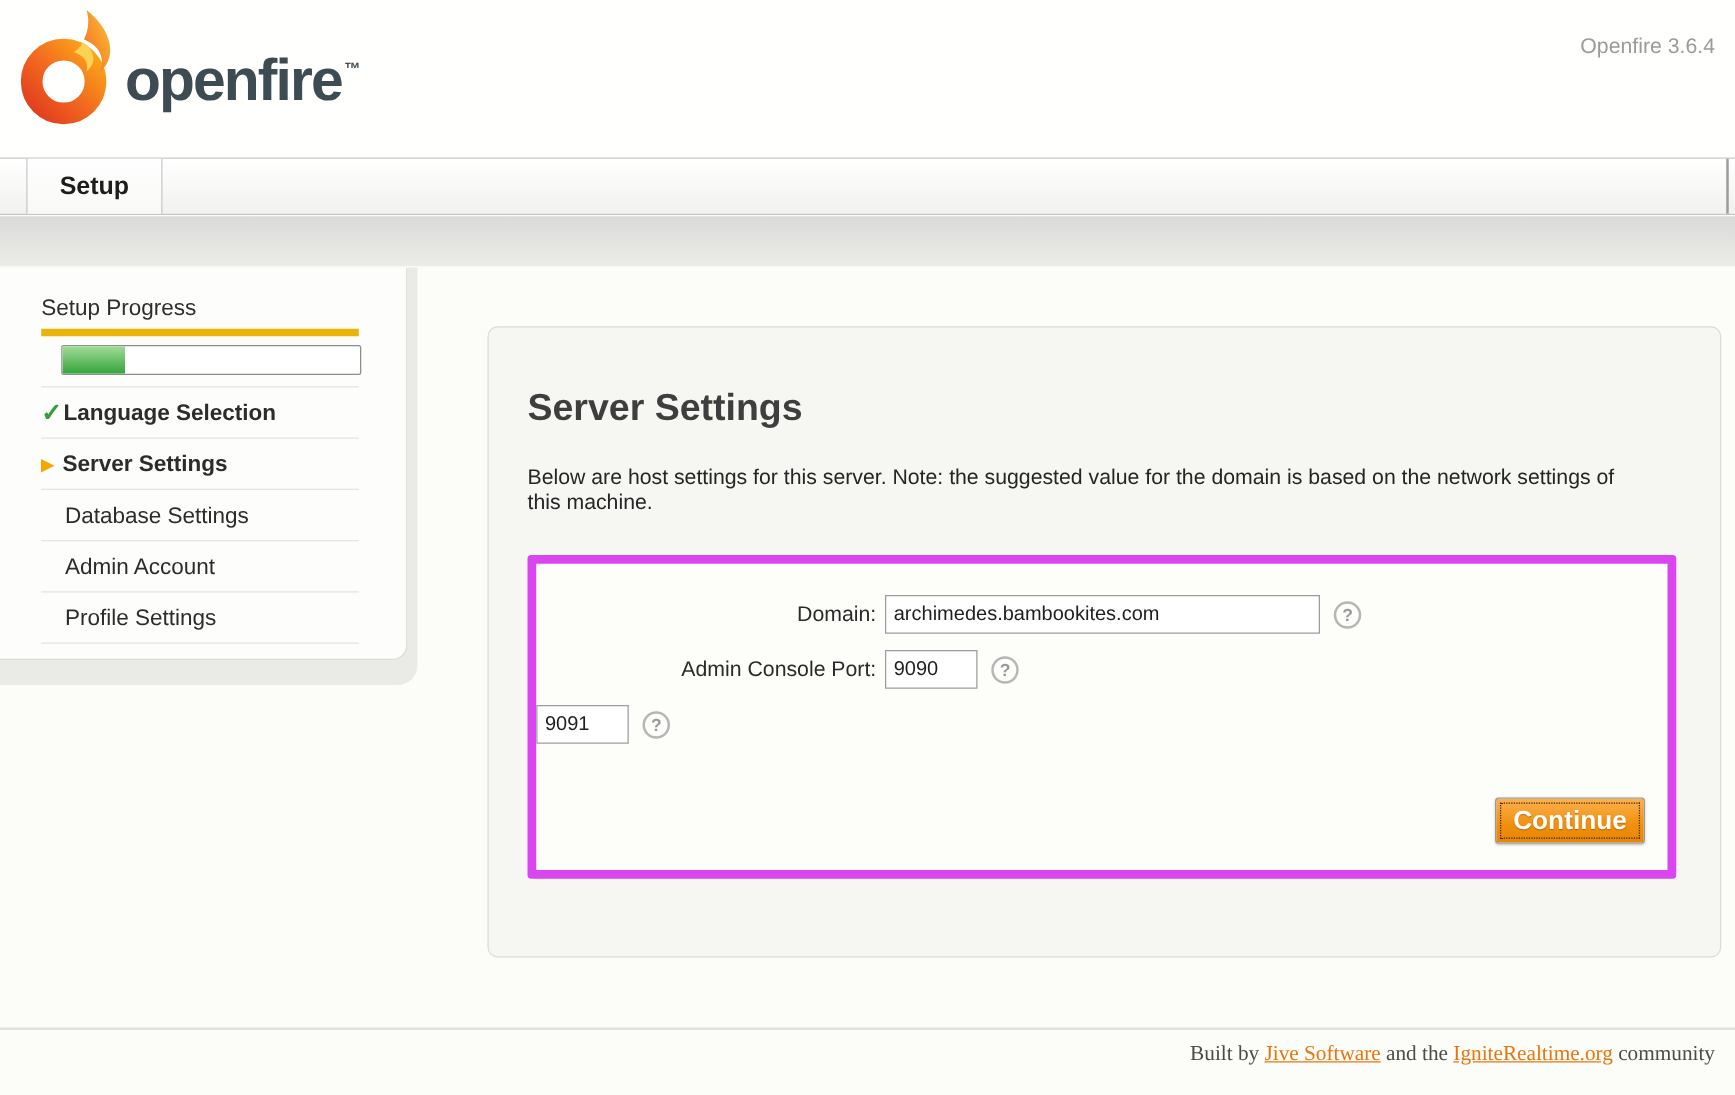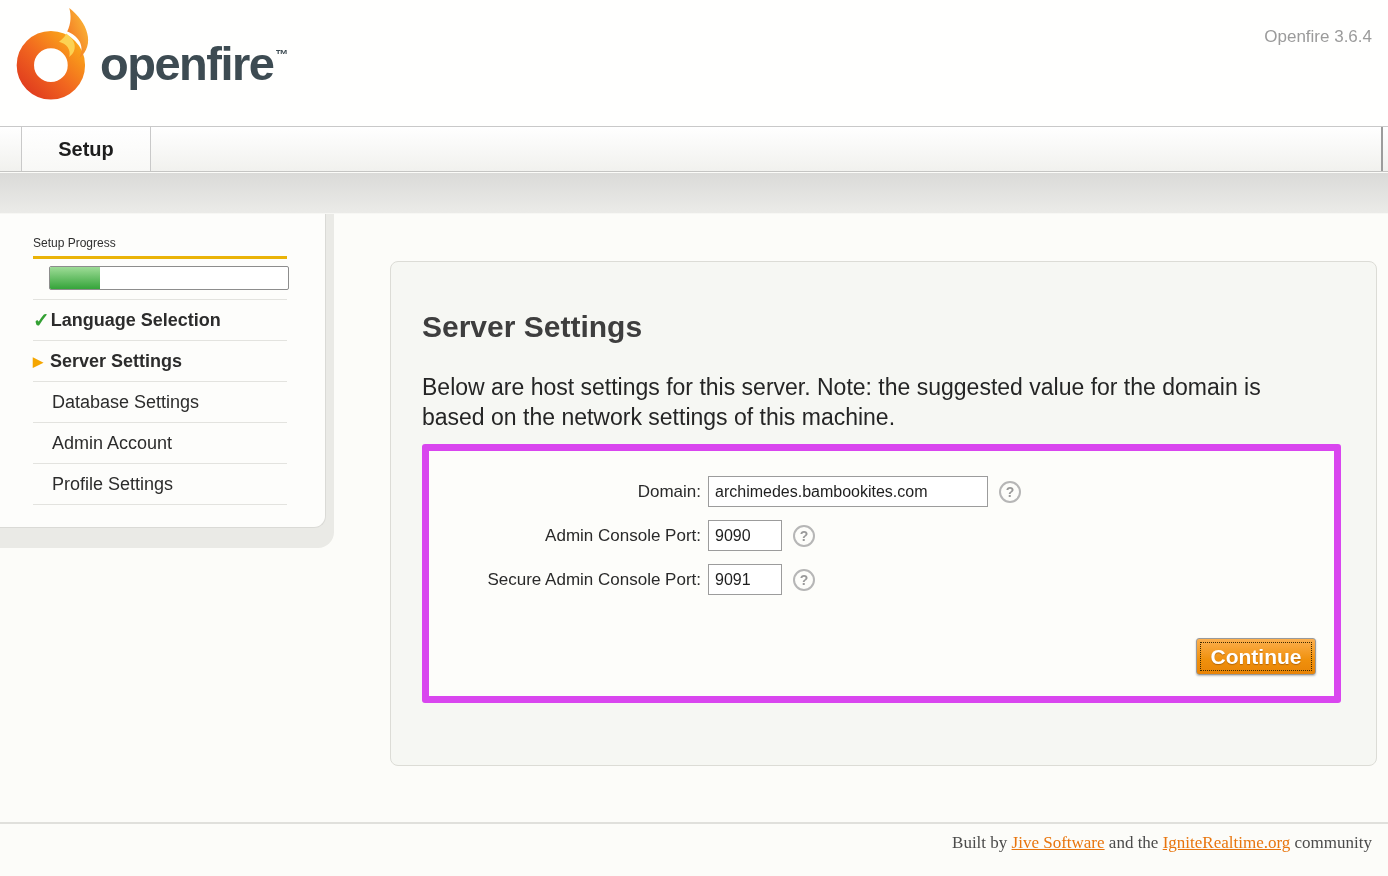--- a/index.html
+++ b/index.html
@@ -17,68 +17,68 @@
   .logo { position:absolute; left:16px; top:6px; width:82px; height:98px; }
   .wordmark { position:absolute; left:100px; top:36px; font-size:47px; font-weight:bold;
               color:#3d4b52; letter-spacing:-1.5px; }
   .wordmark sup { font-size:13px; letter-spacing:0; position:relative; top:-4px; left:2px; }
   .version { position:absolute; right:16px; top:27px; font-size:17px; color:#9b9b9b; }
 
   
   .tabstrip { position:absolute; top:126px; left:0; right:0; height:46px;
               border-top:1px solid #c9c9c9; border-bottom:1px solid #c5c5c3;
               background:linear-gradient(#ffffff,#f1f1ee); }
-  .tab-setup { position:absolute; left:21px; top:0; width:130px; height:44px;
+  .tab-setup { position:absolute; left:21px; top:0; width:109px; height:44px;
                background:linear-gradient(#ffffff,#f8f8f6);
                border-left:1px solid #c9c9c9; border-right:1px solid #c9c9c9;
                display:flex; align-items:center; justify-content:center;
                font-size:20px; font-weight:bold; color:#1d1d1d; cursor:pointer; }
   .tabstrip-edge { position:absolute; right:5px; top:0; width:2px; height:44px; background:#9c9c9c; }
 
   
   .graybar { position:absolute; top:173px; left:0; right:0; height:41px;
              background:linear-gradient(#dadad8,#ebebe8);
              border-bottom:1px solid #f7f7f4; }
 
   
   .sidebar-backdrop { position:absolute; left:0; top:214px; width:334px; height:334px;
                       background:#eaeae6; border-bottom-right-radius:16px; }
   .sidebar { position:absolute; left:0; top:214px; width:326px; height:314px;
              background:#fdfdfb; border-right:1px solid #dadad6; border-bottom:1px solid #dadad6;
              border-bottom-right-radius:12px; padding:22px 0 0 33px; }
   .sidebar-inner { width:254px; }
-  .sidebar-title { font-size:12px; color:#2e2e2e; padding-bottom:6px;
-                   border-bottom:3px solid #eab308; }
+  .sidebar-title { font-size:18px; color:#2e2e2e; padding-bottom:6px;
+                   border-bottom:6px solid #eab308; }
   .progress-wrap { padding:7px 0 9px 16px; border-bottom:1px solid #e3e3df; }
   .progress-bar { width:240px; height:24px; border:1px solid #8d8d8d; background:#ffffff;
                   border-radius:2px; overflow:hidden; }
   .progress-fill { height:100%; background:linear-gradient(#9edc97,#35a43a); }
   .nav-item { display:flex; align-items:center; height:41px; border-bottom:1px solid #e3e3df;
               font-size:18px; color:#2c2c2c; padding-left:19px; }
   .nav-item.done, .nav-item.current { font-weight:bold; padding-left:0; }
   .nav-check { display:none; color:#33a033; font-size:20px; margin-right:1px; }
   .nav-arrow { display:none; color:#f5a600; font-size:13px; margin-right:7px; }
   .nav-item.done .nav-check { display:inline; }
   .nav-item.current .nav-arrow { display:inline; }
 
   
   .main-panel { position:absolute; left:390px; top:261px; width:987px; height:505px;
                 background:#f6f7f3; border:1px solid #dcdcd6; border-radius:8px; }
   .main-title { position:absolute; left:31px; top:48px; font-size:30px; font-weight:bold;
                 color:#3e3e3e; }
-  .main-desc { position:absolute; left:31px; top:110px; width:880px; font-size:23px;
-               line-height:30px; color:#252525; }
+  .main-desc { position:absolute; left:31px; top:110px; width:880px; font-size:17px;
+               line-height:20px; color:#252525; }
   .form-box { position:absolute; left:31px; top:182px; width:919px; height:259px;
               background:#fdfdfa; border:7px solid #d946ef; border-radius:3px;
               padding-top:25px; }
   .form-row { display:flex; align-items:center; height:31px; margin-bottom:13px; }
   .form-label { width:279px; padding-right:7px; text-align:right; font-size:17px; color:#2a2a2a; }
   .form-input { height:31px; border:1px solid #9c9c9c; background:#ffffff; color:#1e1e1e;
                 font-size:16px; padding:3px 6px; font-family:"Liberation Sans",sans-serif; }
-  .form-input.wide { width:280px; }
+  .form-input.wide { width:348px; }
   .form-input.narrow { width:74px; }
   .help-icon { margin-left:11px; width:22px; height:22px; border-radius:50%;
                border:2px solid #b6b6b6; color:#999999; font-size:14px; font-weight:bold;
                display:flex; align-items:center; justify-content:center; background:transparent;
                cursor:pointer; font-family:"Liberation Sans",sans-serif; }
   .continue-btn { position:absolute; right:18px; bottom:21px; width:120px; height:37px;
                   background:linear-gradient(180deg,#fcb04f 0%,#f0900c 60%,#e88406 100%);
                   border:1px solid #9a9a9a; border-radius:3px; cursor:pointer;
                   box-shadow:0 1px 2px rgba(0,0,0,0.25); }
   .continue-btn .inner { position:absolute; inset:3px; border:1px dotted #3f2a00;
@@ -176,21 +176,20 @@
     <button class="help-icon">?</button>
   </div>
 
   <div class="form-row">
     <label class="form-label">Admin Console Port:</label>
     <input class="form-input narrow" type="text" value="9090" style="">
     <button class="help-icon">?</button>
   </div>
 
   <div class="form-row">
-    <label class="form-label">Secure Admin Console Port:</label>
     <input class="form-input narrow" type="text" value="9091" style="">
     <button class="help-icon">?</button>
   </div>
 </div>
       <button class="continue-btn">
         <span class="inner">Continue</span>
       </button>
     </div>
   </div>
 

